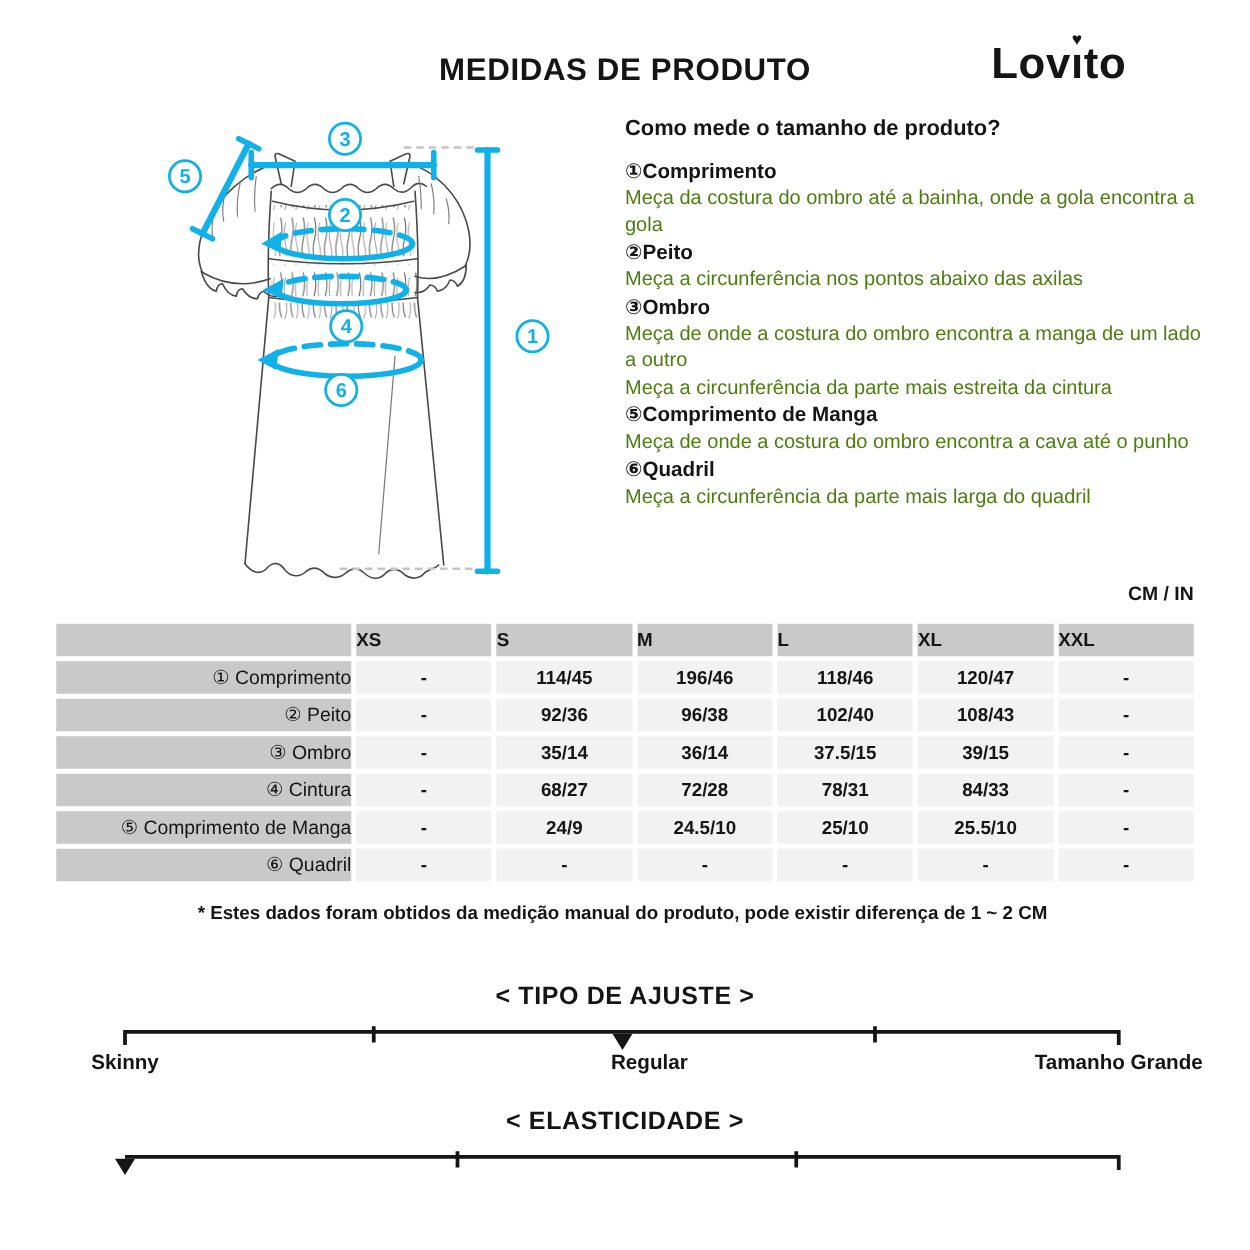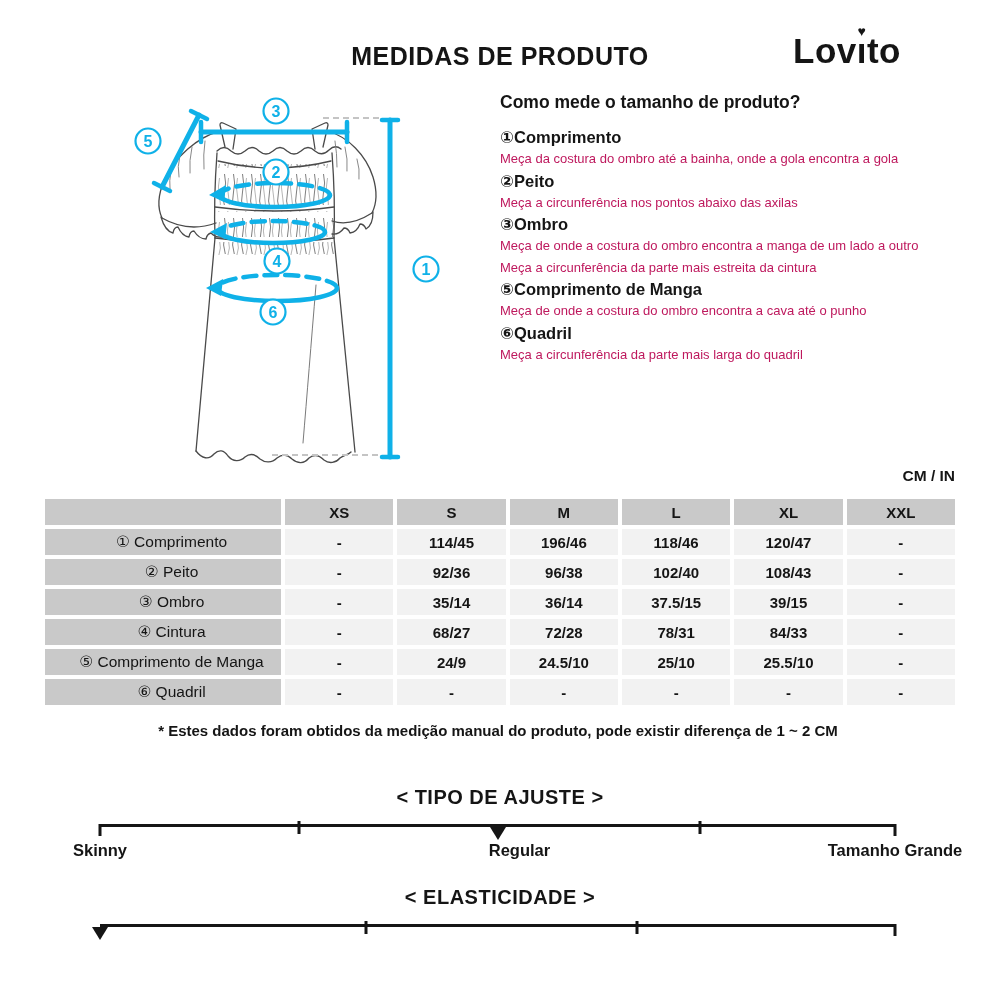--- a/index.html
+++ b/index.html
@@ -13,30 +13,30 @@
   .logo .i-wrap { position:relative; display:inline-block; }
   .logo .heart { position:absolute; top:-8px; left:50%; transform:translateX(-50%); font-size:14px; }
 
   
   .diagram { position:absolute; left:60px; top:85px; width:420px; height:390px; }
 
   
   .guide { position:absolute; left:500px; top:92px; width:465px; }
   .guide-heading { font-size:17.5px; font-weight:700; margin-bottom:13px; }
   .g-label { font-size:16.5px; font-weight:700; line-height:22px; }
-  .g-desc { font-size:13px; color:#be185d; line-height:21.5px; }
+  .g-desc { font-size:16px; color:#4d7c0f; line-height:21.5px; }
 
   
   .units { position:absolute; top:467px; right:45px; font-size:15.5px; font-weight:700; }
   table.size { position:absolute; left:41px; top:495px; width:918px;
     border-collapse:separate; border-spacing:4px; table-layout:fixed; }
   table.size col.c0 { width:236px; }
   table.size th, table.size td { height:26px; font-size:15px; vertical-align:middle; }
-  table.size th.h { background:#c9c9c9; font-weight:700; text-align:center; }
-  table.size td.lbl { background:#c9c9c9; font-weight:400; text-align:center; padding-left:17px; font-size:15.5px; }
+  table.size th.h { background:#c9c9c9; font-weight:700; text-align:left; }
+  table.size td.lbl { background:#c9c9c9; font-weight:400; text-align:right; padding-left:17px; font-size:15.5px; }
   table.size td.val { background:#f2f2f2; font-weight:700; text-align:center; }
 
   .footnote { position:absolute; top:722px; left:0; width:996px; text-align:center;
     font-size:15px; font-weight:700; }
 
   
   #scales { position:absolute; top:778px; left:0; width:1000px; }
   .scale { position:relative; height:100px; }
   .scale-title { text-align:center; font-size:20px; font-weight:800; letter-spacing:.5px; padding-top:8px; }
   .rail { position:absolute; left:100px; top:46px; width:795px; height:3px; background:#151515; }

